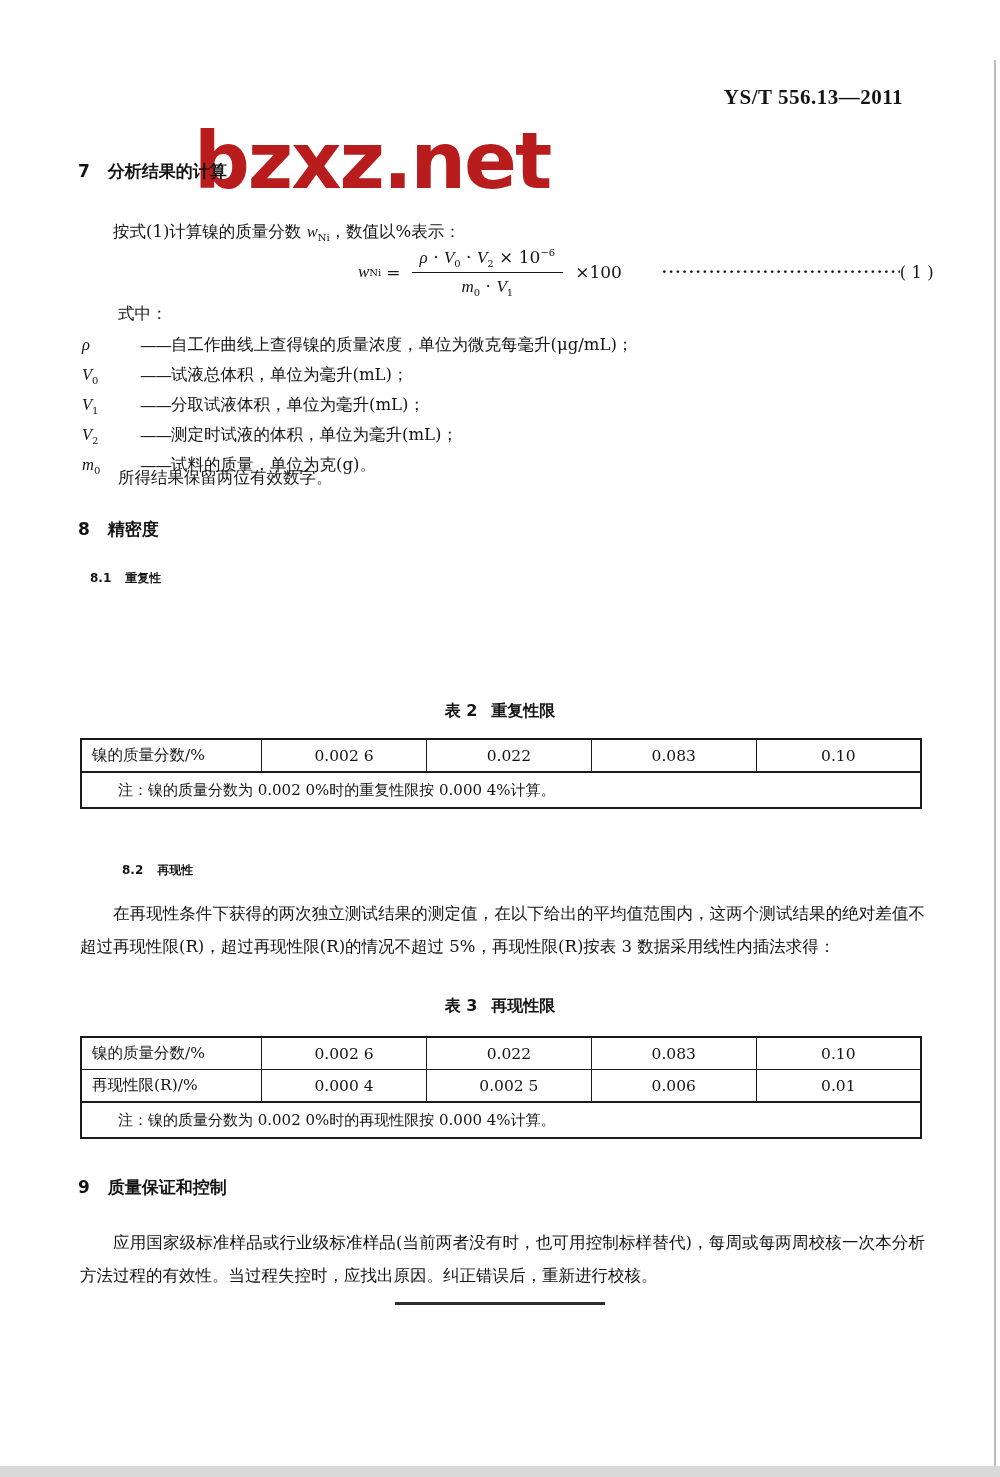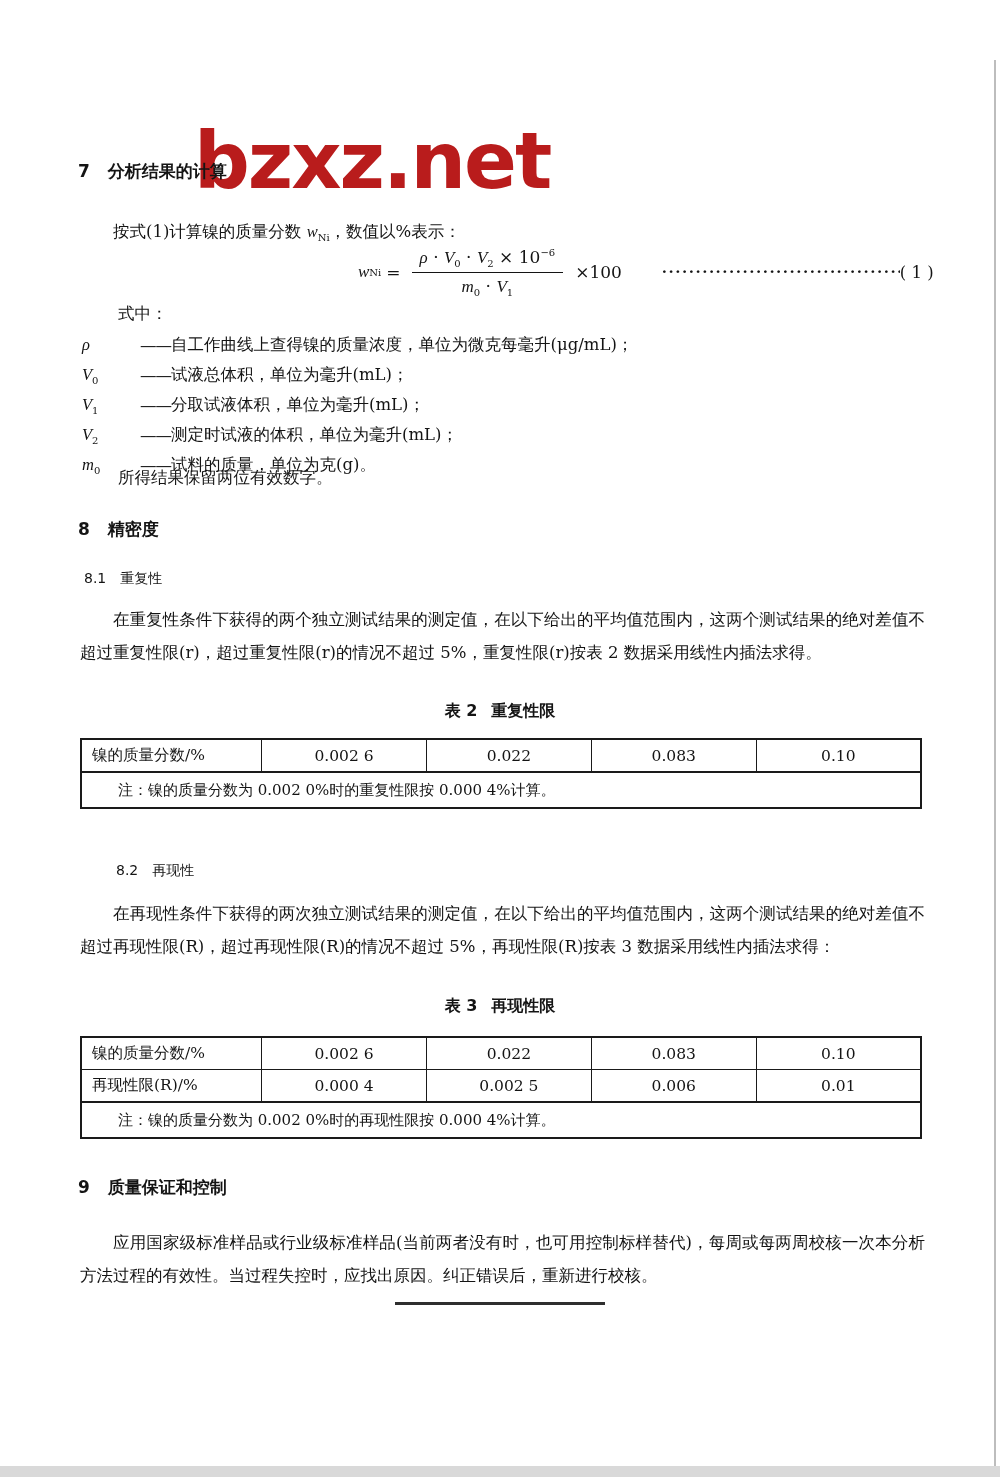--- a/index.html
+++ b/index.html
@@ -17,22 +17,22 @@
     position:absolute;top:85px;left:0;width:903px;text-align:right;
     font-family:"Liberation Serif", serif;font-weight:bold;font-size:21px;
     letter-spacing:0.5px;
   }
   .sec-heading{
     position:absolute;left:78px;
     font-family:"DejaVu Sans", sans-serif;font-weight:bold;font-size:17px;
   }
   .sec-heading .num{margin-right:18px;}
   .sub-heading{
-    position:absolute;left:84px;
-    font-family:"DejaVu Sans", sans-serif;font-weight:normal;font-size:14px;
+    position:absolute;left:90px;
+    font-family:"DejaVu Sans", sans-serif;font-weight:bold;font-size:12px;
   }
   .sub-heading .num{margin-right:14px;}
   .body-text{font-size:16.5px;line-height:33px;}
   .para{
     position:absolute;left:80px;width:845px;
     text-align:justify;text-indent:2em;
   }
   .intro-line{position:absolute;left:80px;text-indent:2em;font-size:16.5px;}
   .math-i{font-style:italic;font-family:"Liberation Serif", serif;}
   .sub{font-size:10px;vertical-align:-4px;}
@@ -77,20 +77,21 @@
 </style>
 </head>
 <body>
 
 <div class="page">
 
   <div class="watermark">bzxz.net</div>
 
   <div class="layer">
 
+    <div class="doc-header">YS/T 556.13—2011</div>
 
     <div class="sec-heading" style="top:160px;">
       <span class="num">7</span><span>分析结果的计算</span>
     </div>
 
     <div class="intro-line" style="top:221px;"><span>按式(1)计算镍的质量分数 </span><span class="math-i">w</span><span class="sub">Ni</span><span>，数值以%表示：</span></div>
 
     <div class="formula-row">
       <span class="math-i">w</span>
         <span class="sub">Ni</span>
@@ -137,21 +138,20 @@
     <div class="result-note">所得结果保留两位有效数字。</div>
 
     <div class="sec-heading" style="top:518px;">
       <span class="num">8</span><span>精密度</span>
     </div>
 
     <div class="sub-heading" style="top:570px;">
       <span class="num">8.1</span><span>重复性</span>
     </div>
 
-    <div class="para body-text" style="top:603px;">在重复性条件下获得的两个独立测试结果的测定值，在以下给出的平均值范围内，这两个测试结果的绝对差值不超过重复性限(r)，超过重复性限(r)的情况不超过 5%，重复性限(r)按表 2 数据采用线性内插法求得。</div>
 
     <div class="table-caption" style="top:701px;">
       <span>表 2</span><span class="caption-gap"></span><span>重复性限</span>
     </div>
 
     <table class="limits" style="top:738px;">
       <colgroup>
           <col style="width:21.5%">
           <col style="width:19.625%">
           <col style="width:19.625%">

